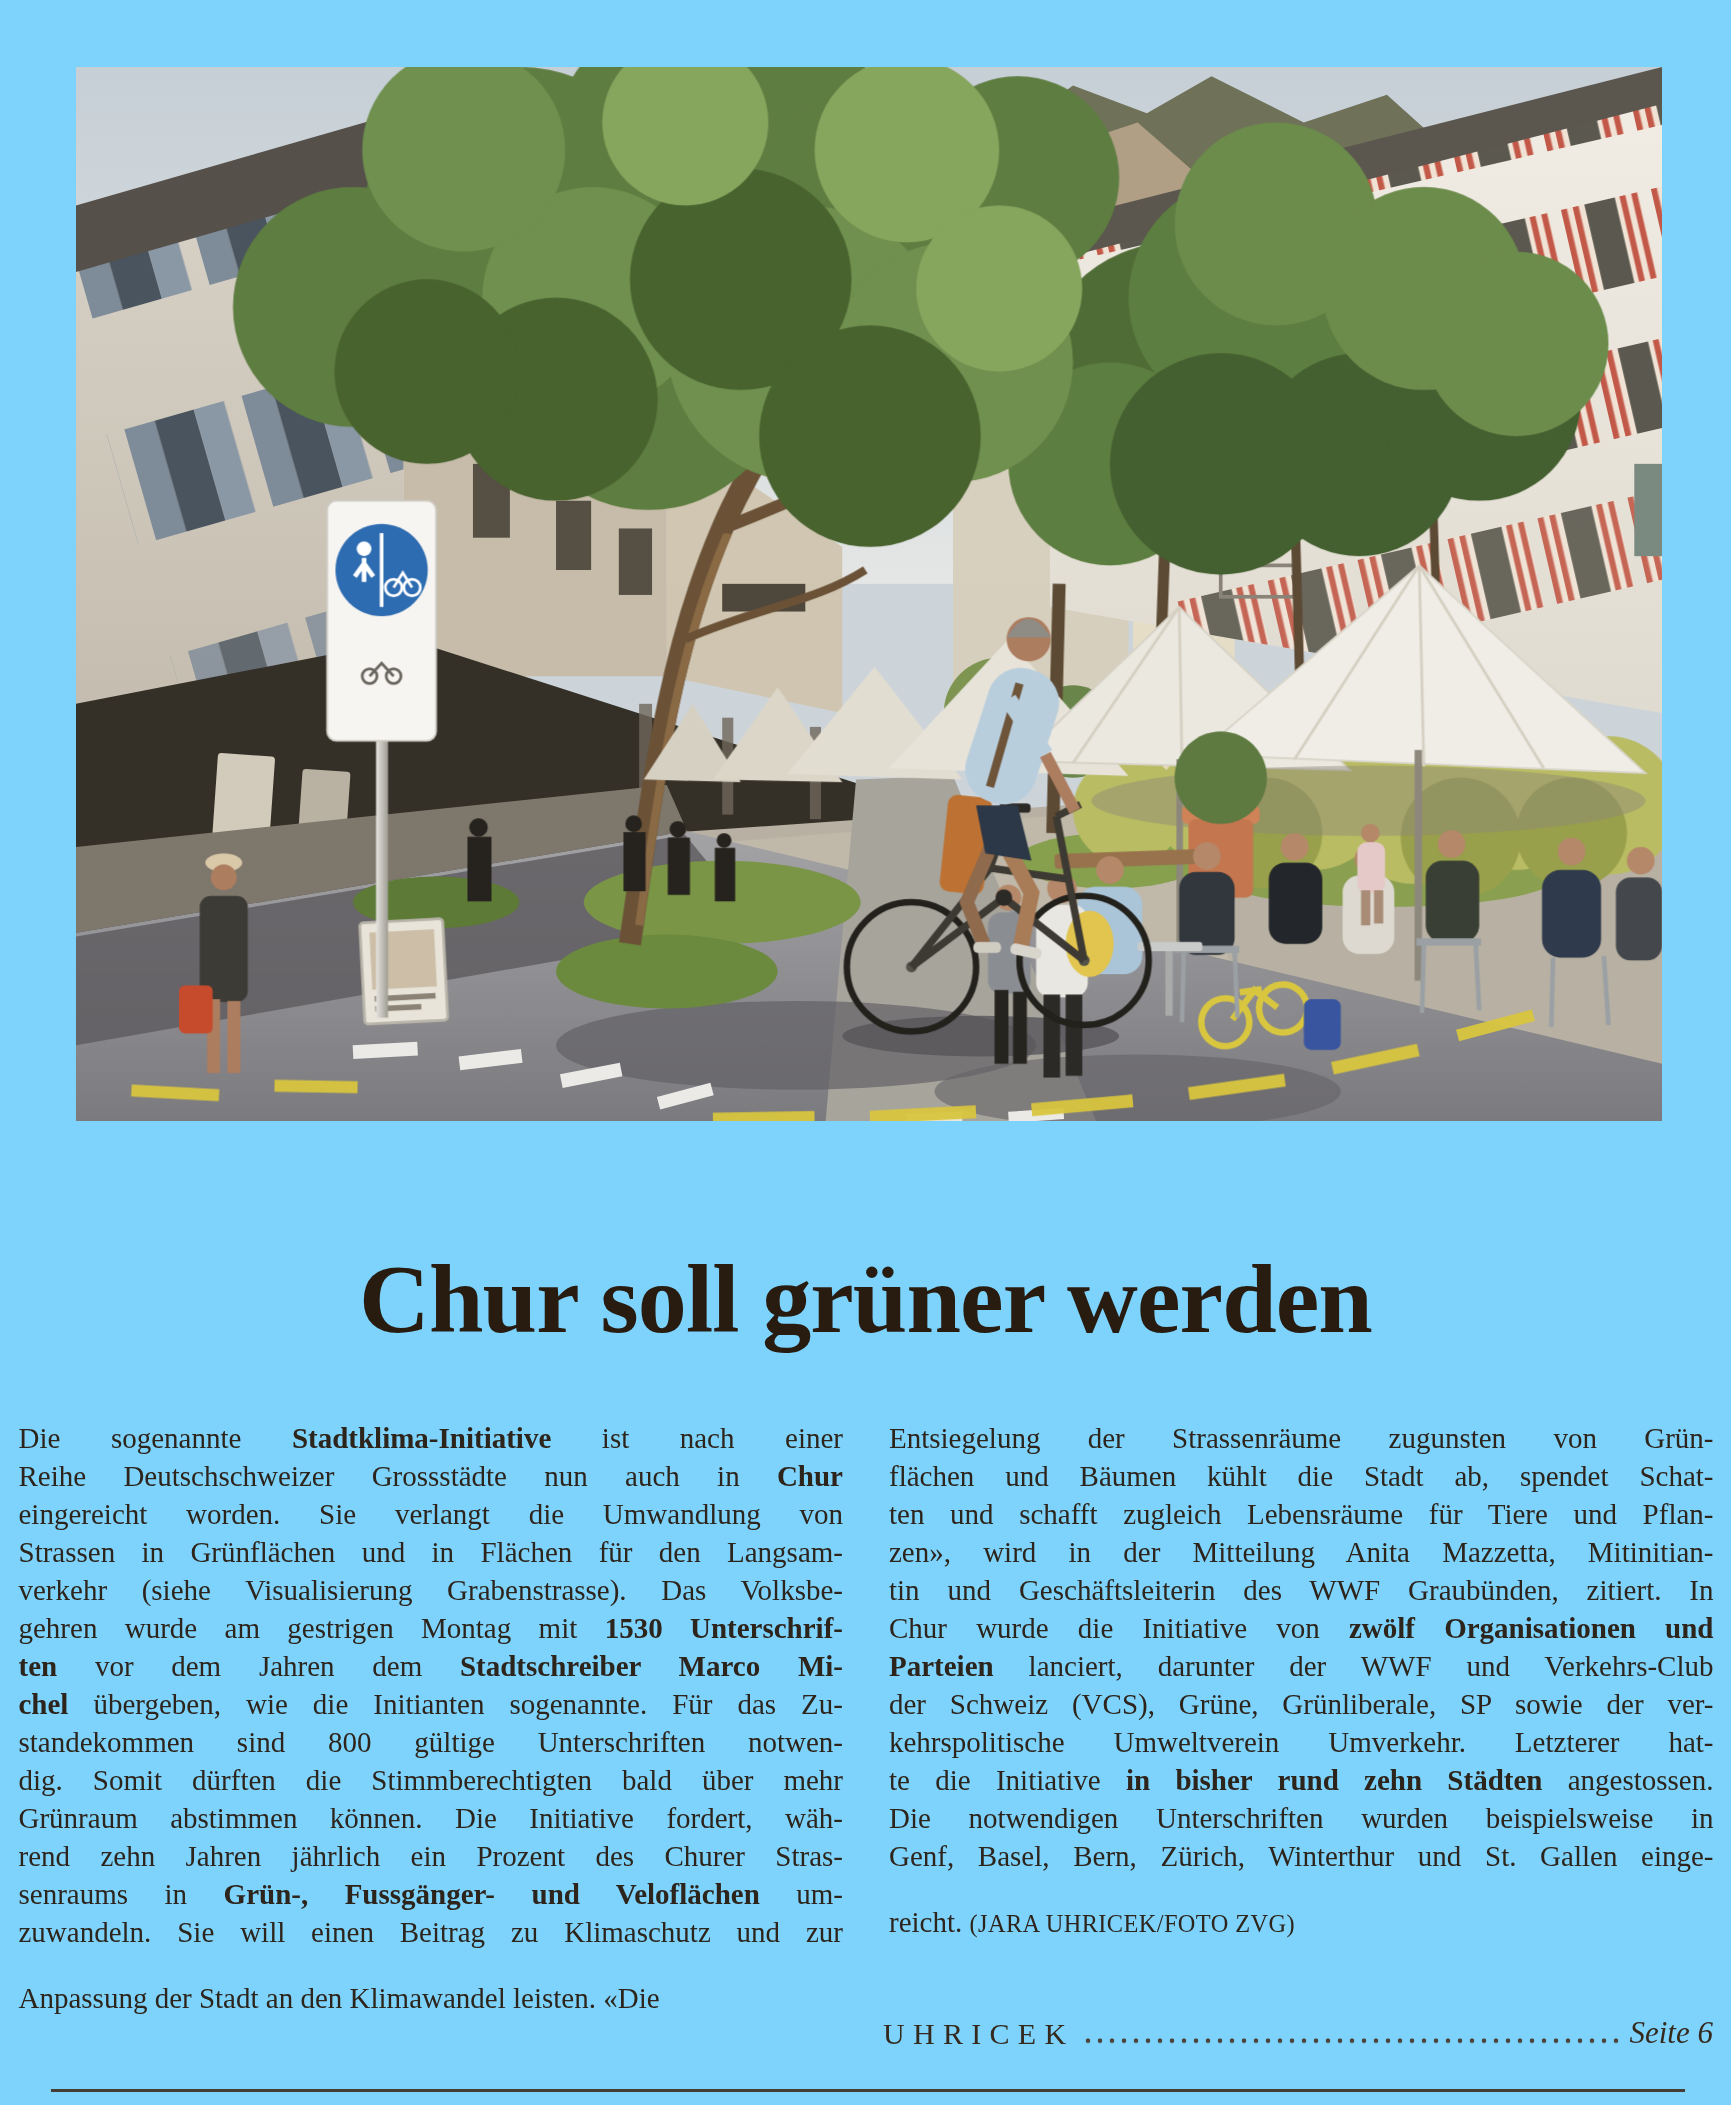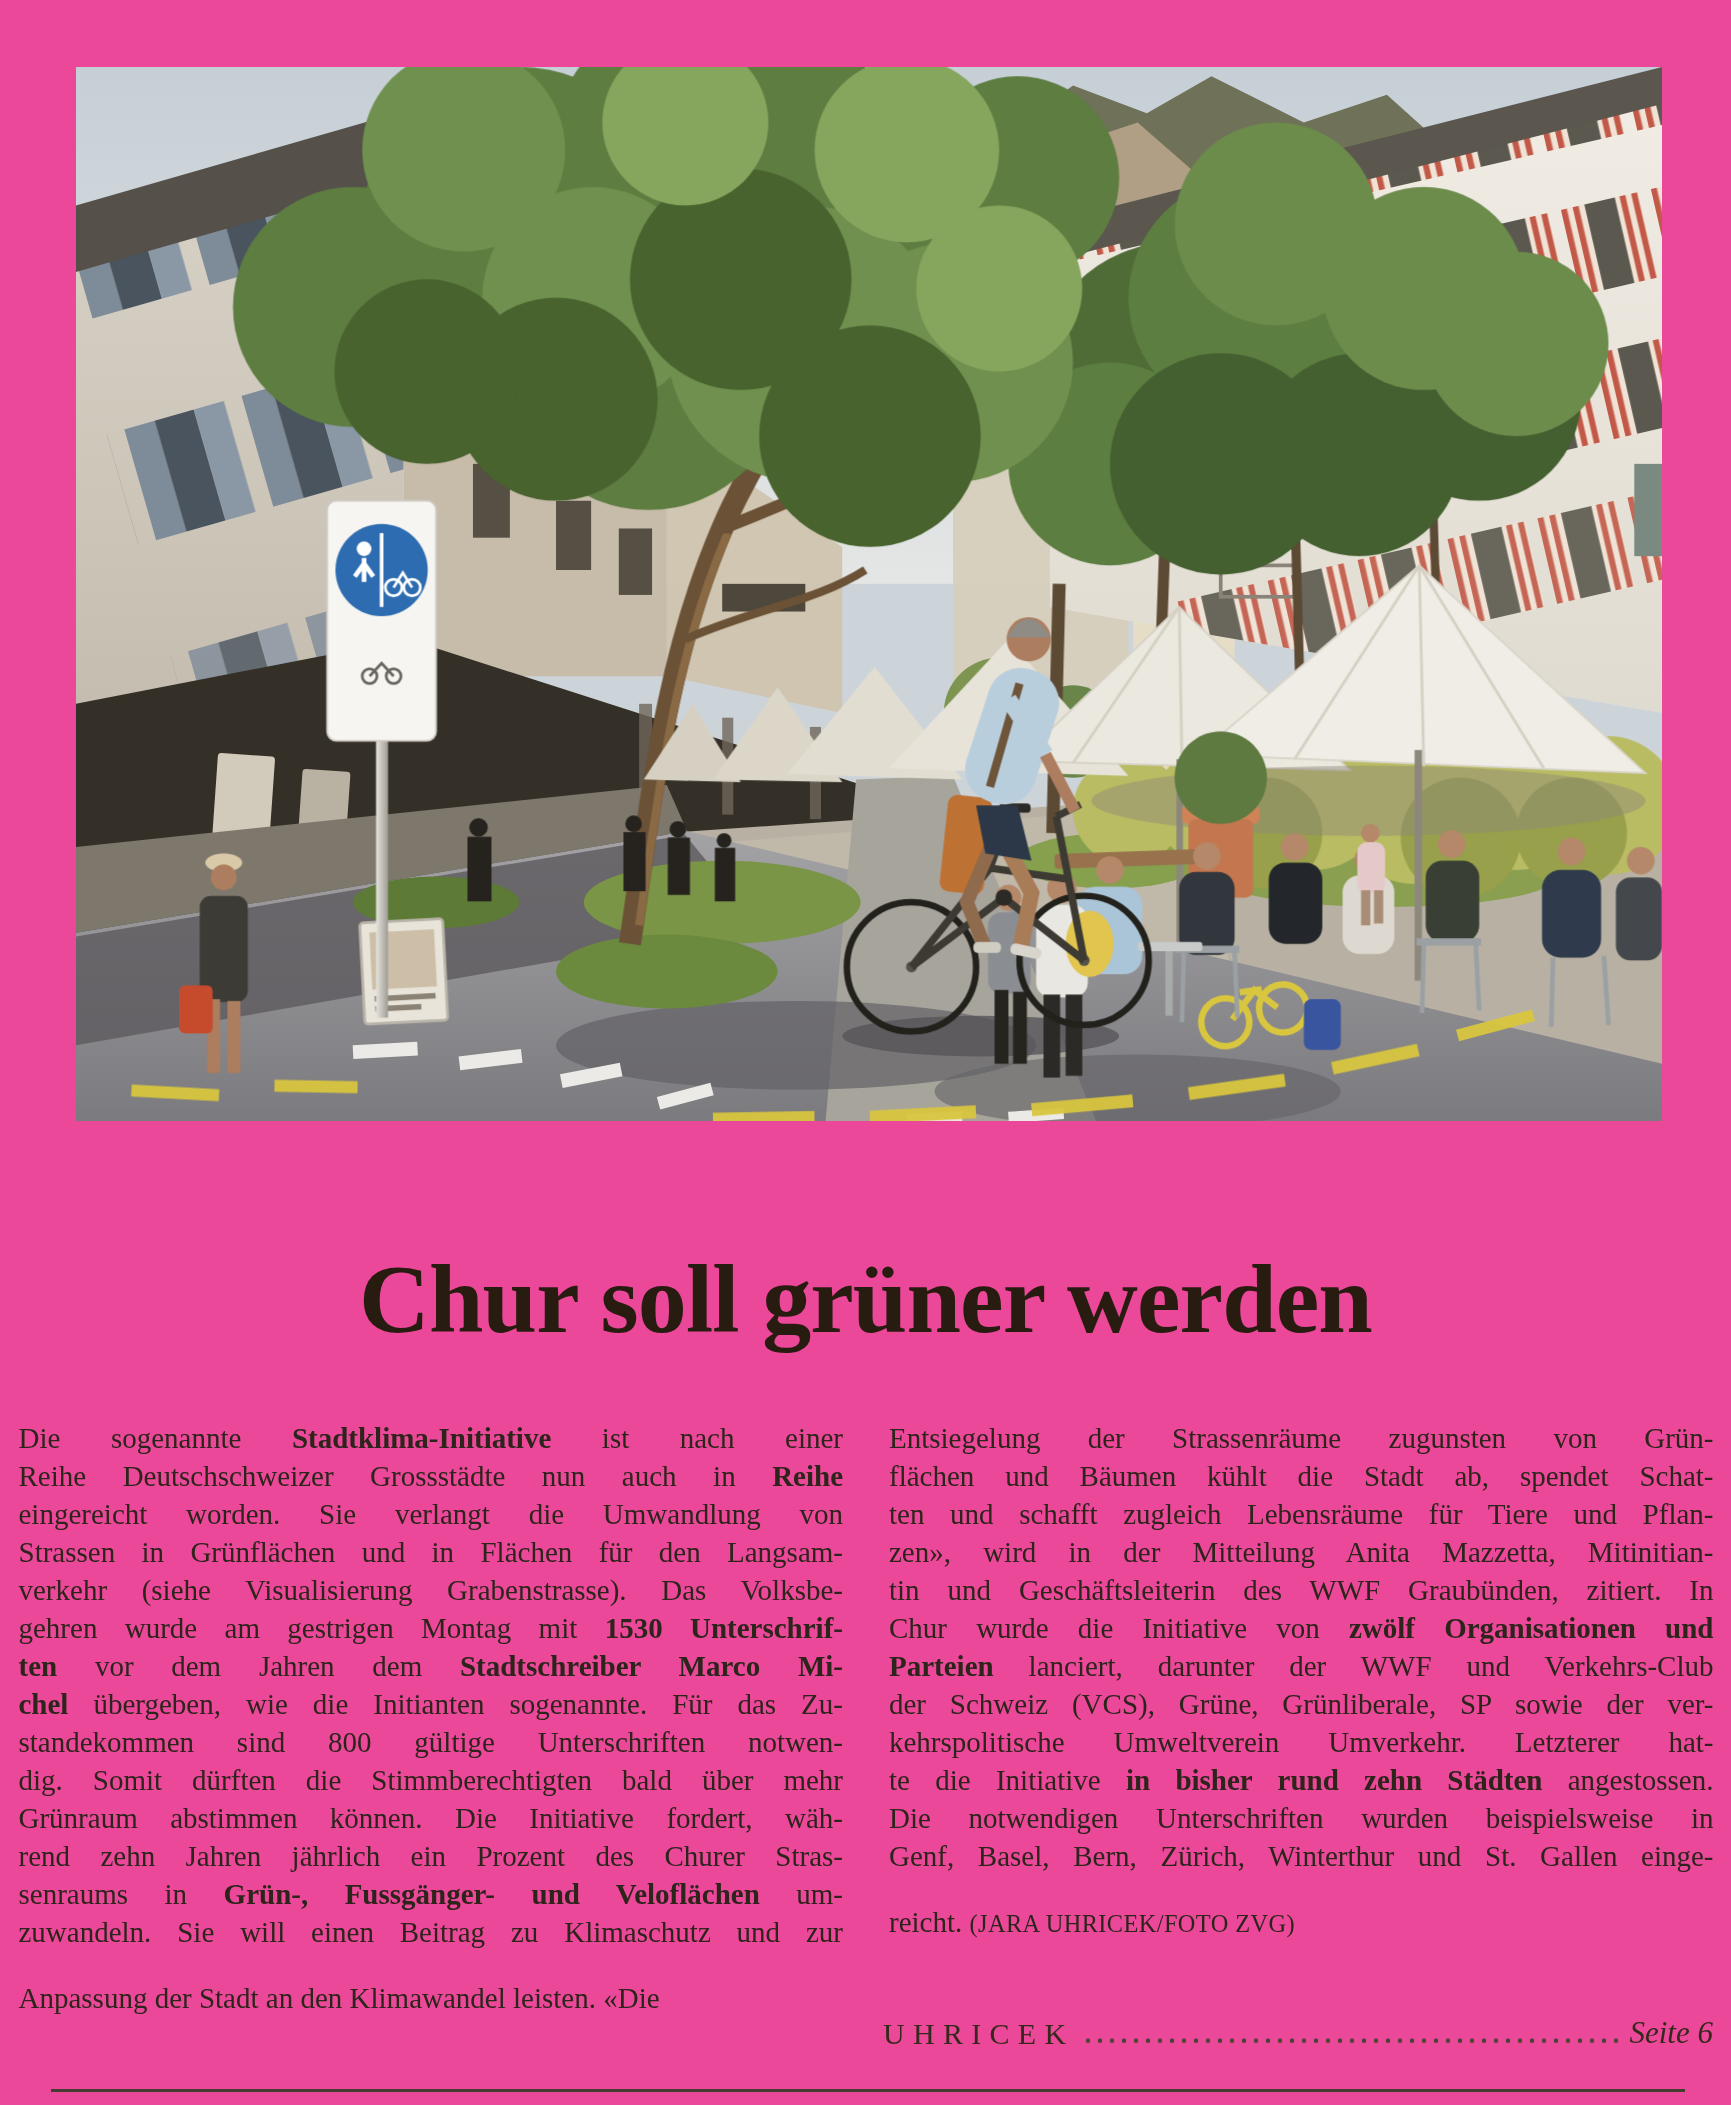--- a/index.html
+++ b/index.html
@@ -1,16 +1,16 @@
 <!DOCTYPE html>
 <html style="font-size:14.8px"><head>
 <meta charset="utf-8">
 <style>
   html,body{margin:0;padding:0;background:#ffffff;}
-  .page{position:relative;width:1731px;height:2105px;background:#ec4899;overflow:hidden;
+  .page{position:relative;width:1731px;height:2105px;background:#7dd3fc;overflow:hidden;
         font-family:"Liberation Serif","DejaVu Serif",serif;color:#2d241c;}
   .photo{position:absolute;left:76px;top:67px;width:1586px;height:1054px;margin:0;overflow:hidden;background:#cdd4d9;}
   .photo svg{display:block;width:100%;height:100%;}
   .headline{position:absolute;left:0;right:0;top:1246px;margin:0;text-align:center;
             font-size:98px;font-weight:700;letter-spacing:-0.9px;color:#281b10;line-height:1.1;white-space:nowrap;}
   .article{position:absolute;left:18.5px;top:1419px;width:1695px;display:flex;gap:46px;}
   .col{flex:1;font-size:29px;line-height:38px;color:#2d241c;}
   .line{text-align:justify;text-align-last:justify;}
   .line.last{text-align-last:left;margin-top:28px;}
   .b{font-weight:700;}
@@ -381,21 +381,21 @@
         <path d="M1008 618 Q1032 578 1056 618 Z" fill="#8f8b85"></path>
       </g>
     </svg>
   </figure>
 
   <h1 class="headline">Chur soll grüner werden</h1>
 
   <div class="article">
     <div class="col">
         <div class="line"><span>Die sogenannte </span><span class="b">Stadtklima-Initiative</span><span> ist nach einer</span></div>
-        <div class="line"><span>Reihe Deutschschweizer Grossstädte nun auch in </span><span class="b">Reihe</span></div>
+        <div class="line"><span>Reihe Deutschschweizer Grossstädte nun auch in </span><span class="b">Chur</span></div>
         <div class="line"><span>eingereicht worden. Sie verlangt die Umwandlung von</span></div>
         <div class="line"><span>Strassen in Grünflächen und in Flächen für den Langsam-</span></div>
         <div class="line"><span>verkehr (siehe Visualisierung Grabenstrasse). Das Volksbe-</span></div>
         <div class="line"><span>gehren wurde am gestrigen Montag mit </span><span class="b">1530 Unterschrif-</span></div>
         <div class="line"><span class="b">ten</span><span> vor dem Jahren dem </span><span class="b">Stadtschreiber Marco Mi-</span></div>
         <div class="line"><span class="b">chel</span><span> übergeben, wie die Initianten sogenannte. Für das Zu-</span></div>
         <div class="line"><span>standekommen sind 800 gültige Unterschriften notwen-</span></div>
         <div class="line"><span>dig. Somit dürften die Stimmberechtigten bald über mehr</span></div>
         <div class="line"><span>Grünraum abstimmen können. Die Initiative fordert, wäh-</span></div>
         <div class="line"><span>rend zehn Jahren jährlich ein Prozent des Churer Stras-</span></div>

